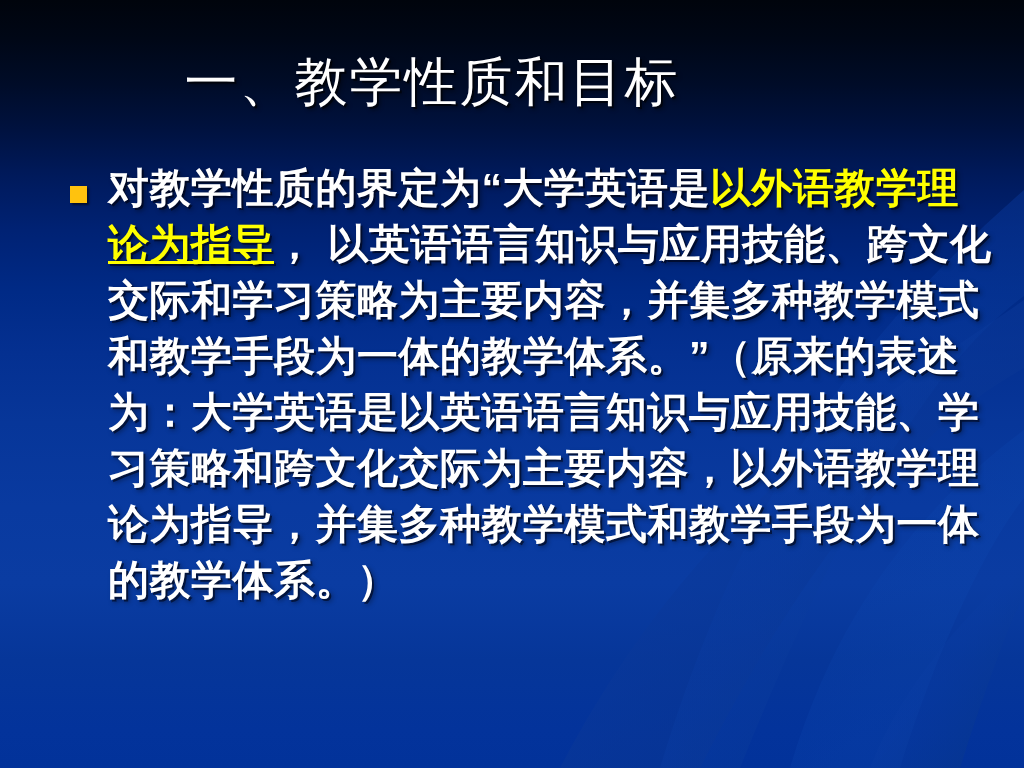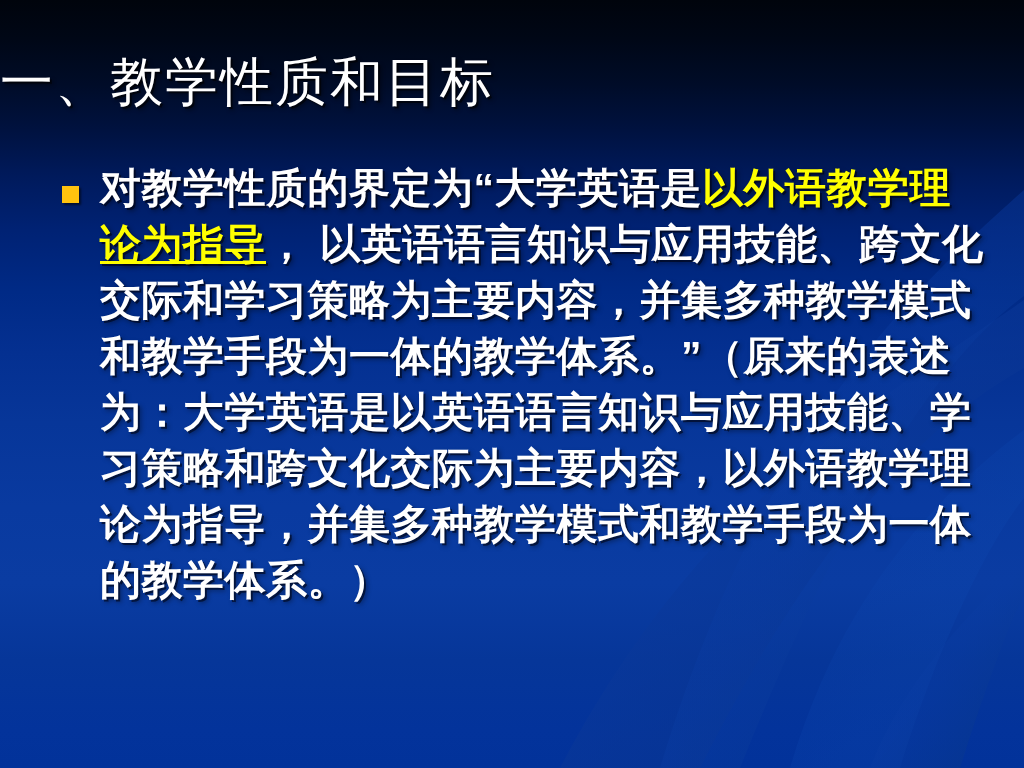--- a/index.html
+++ b/index.html
@@ -38,39 +38,40 @@
     width: 1024px; height: 768px;
     pointer-events: none;
   }
 
   
   #title-area {
     position: absolute;
     left: 0;
     top: 52px;
     width: 836px;
-    text-align: left;
+    text-align: center;
+    padding-left: 14px;
   }
   #title-text {
     display: inline-block;
     font-family: "Liberation Serif", "DejaVu Serif", serif;
     font-size: 53px;
     line-height: 1.15;
     color: #ffffff;
     letter-spacing: 2px;
     white-space: nowrap;
     text-shadow:
       2px 2px 0 rgba(0,0,0,0.60),
       3px 3px 4px rgba(0,0,0,0.45);
   }
 
   
   #body-area {
     position: absolute;
-    left: 56px;
+    left: 64px;
     top: 160px;
     width: 930px;
   }
   .bullet-row {
     position: relative;
     padding-left: 44px;
   }
   #bullet-marker {
     position: absolute;
     left: 6px;

